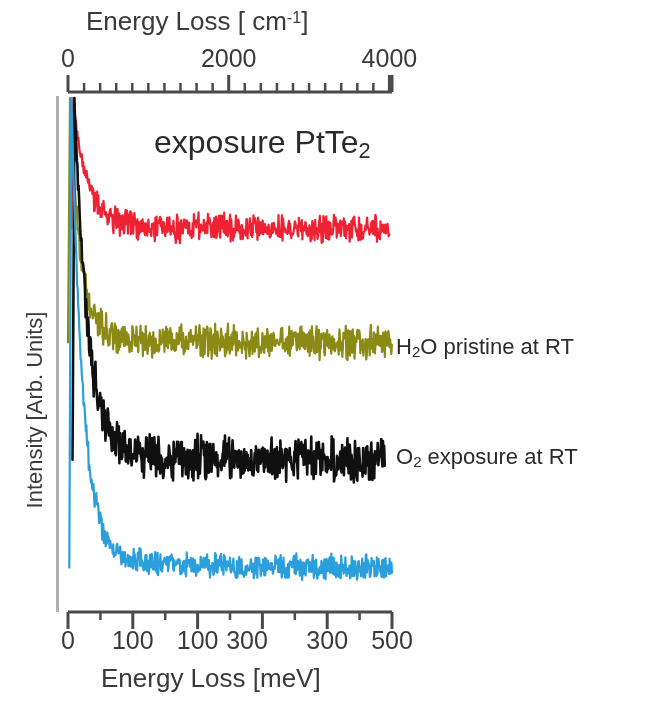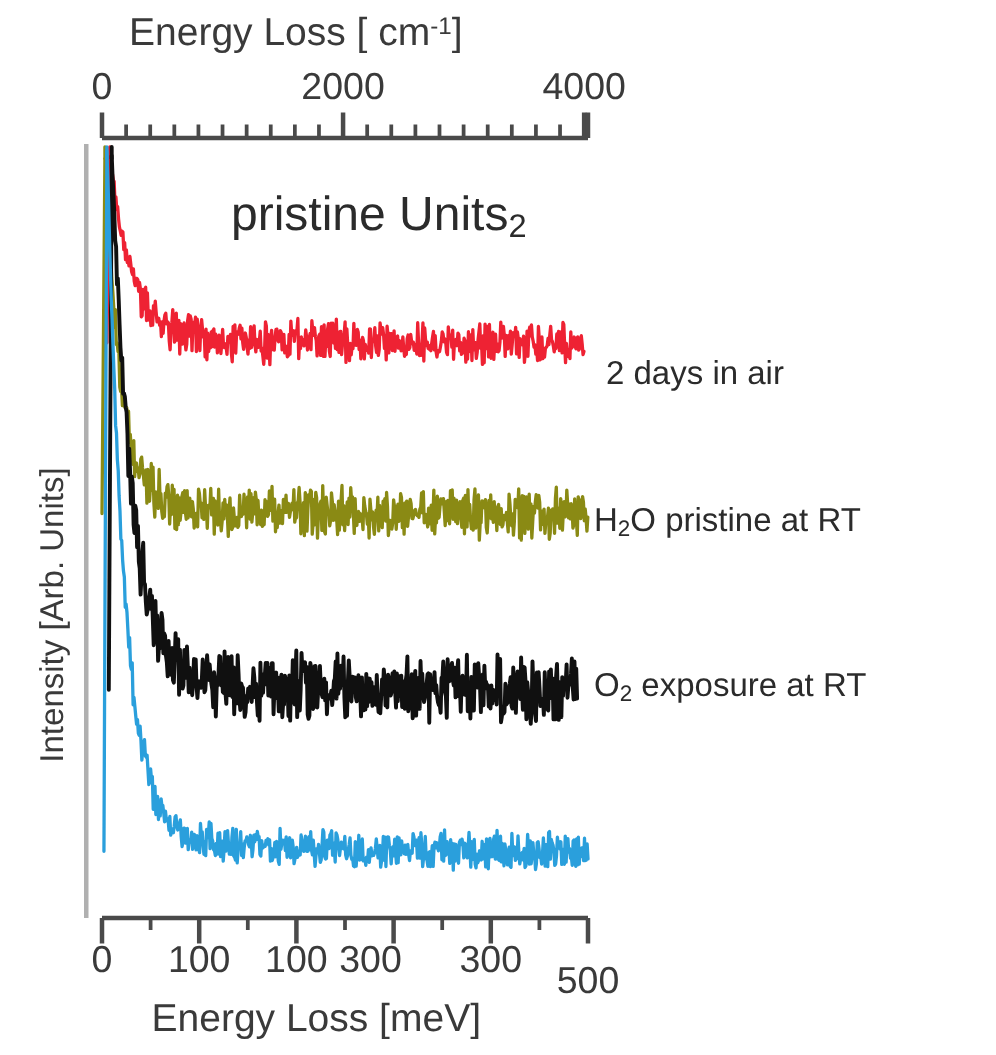--- a/index.html
+++ b/index.html
@@ -88,27 +88,26 @@
   <div class="tick-label-top" id="ttl1" style="left: 228.714px;">2000</div>
   <div class="tick-label-top" id="ttl2" style="left: 389.429px;">4000</div>
 
   <div class="txt" id="ylabel">Intensity [Arb. Units]</div>
 
   <div class="tick-label-bottom" id="btl0" style="left: 68px;">0</div>
   <div class="tick-label-bottom" id="btl1" style="left: 132.8px;">100</div>
   <div class="tick-label-bottom" id="btl2" style="left: 197.6px;">100</div>
   <div class="tick-label-bottom" id="btl3" style="left: 247px; text-align: right;">300</div>
   <div class="tick-label-bottom" id="btl4" style="left: 327.2px;">300</div>
-  <div class="tick-label-bottom" id="btl5" style="left: 392px; margin-top: 14px;">500</div>
+  <div class="tick-label-bottom" id="btl5" style="left: 392px;">500</div>
 
   <div class="txt" id="bottom-axis-title">Energy Loss [meV]</div>
 
-  <div class="txt" id="plot-title"><span>pristine Units</span><sub>2</sub></div>
+  <div class="txt" id="plot-title"><span>exposure PtTe</span><sub>2</sub></div>
 
-  <div class="curve-label" id="lab0" style="left: 404px; top: 236px;">2 days in air</div>
   <div class="curve-label" id="lab1" style="left: 396px; top: 334px;"><span>H</span><sub>2</sub><span>O pristine at RT</span></div>
   <div class="curve-label" id="lab2" style="left: 396px; top: 444px; text-align: center;"><span>O</span><sub>2</sub><span> exposure at RT</span></div>
 
   <svg id="plot-svg" width="664" height="703" style="position:absolute;left:0;top:0;">
     <g id="axis-layer">
         <line x1="57.5" y1="96" x2="57.5" y2="612" stroke="#b0b0b0" stroke-width="3"></line>
         <line x1="68" y1="92" x2="392" y2="92" stroke="#4a4a4a" stroke-width="3"></line>
         <line x1="68" y1="92" x2="68" y2="75" stroke="#4a4a4a" stroke-width="3"></line>
         <line x1="84.07142857142857" y1="92" x2="84.07142857142857" y2="83" stroke="#4a4a4a" stroke-width="2.5"></line>
         <line x1="100.14285714285714" y1="92" x2="100.14285714285714" y2="83" stroke="#4a4a4a" stroke-width="2.5"></line>

